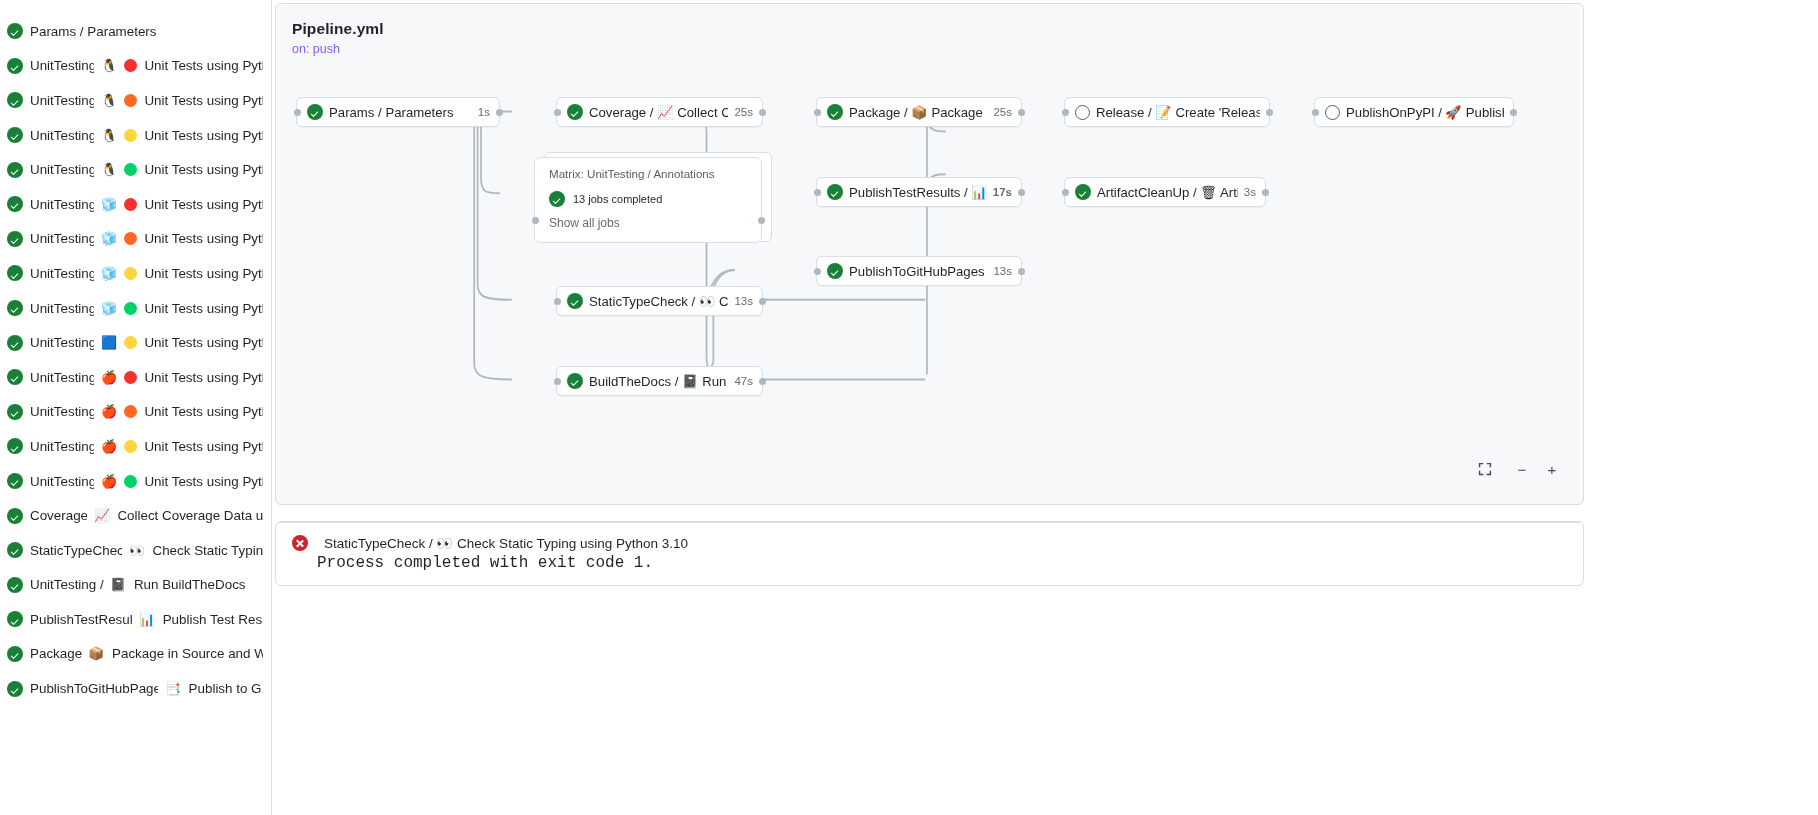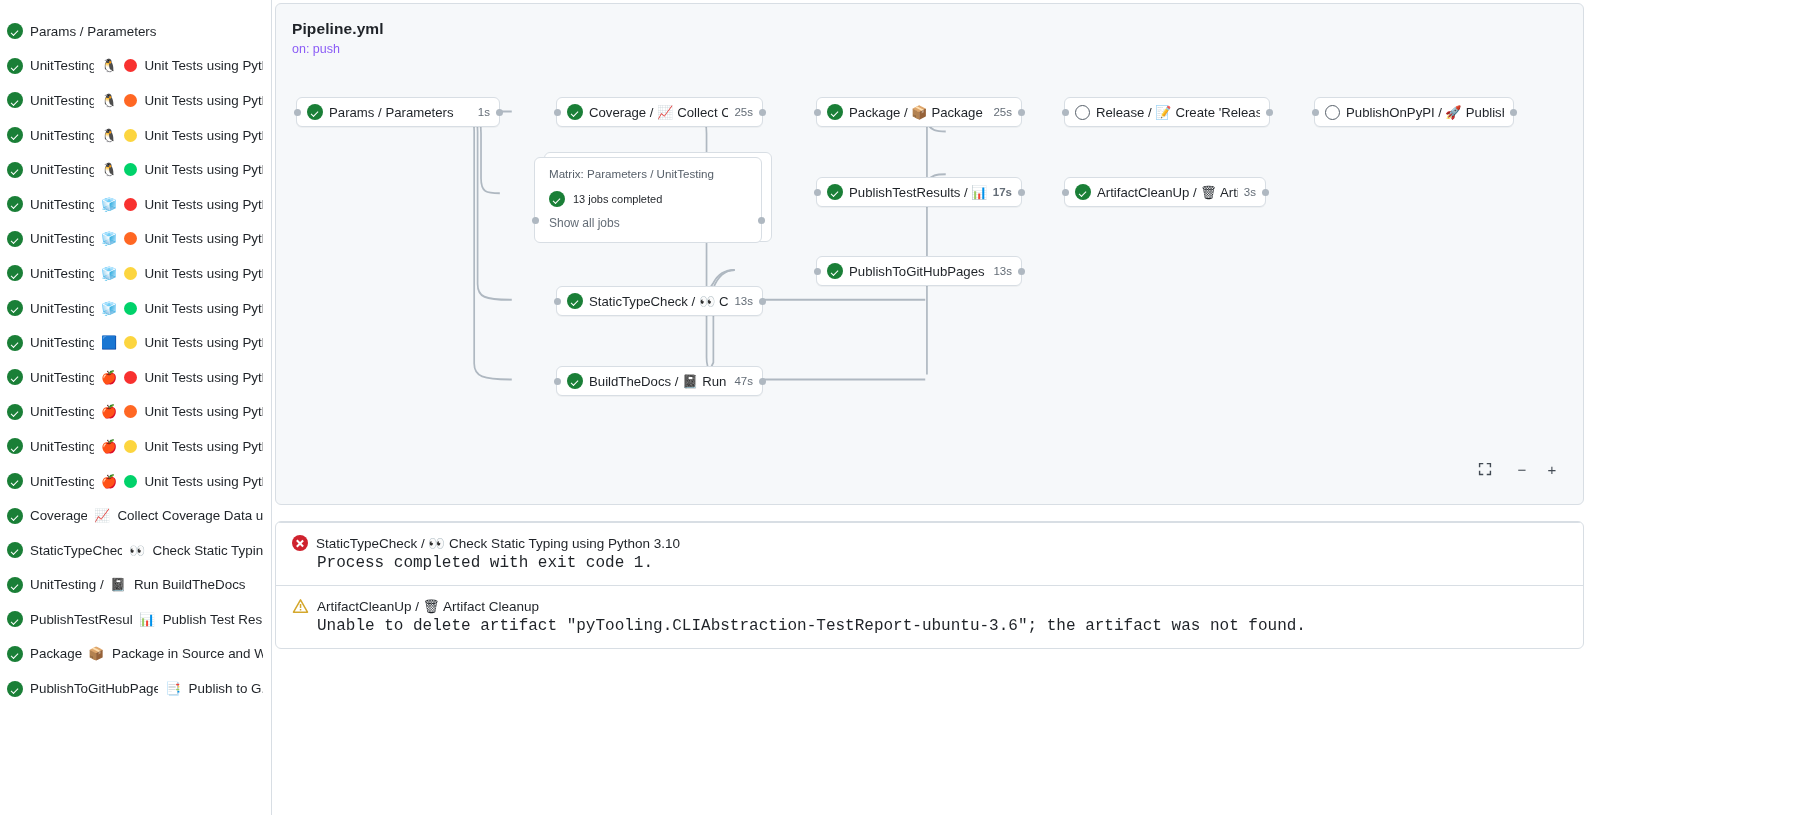--- a/index.html
+++ b/index.html
@@ -127,21 +127,21 @@
     margin:16px 16px 0 0;
     border:1px solid #d8dee4;
     border-radius:6px;
     background:#ffffff;
     overflow:hidden;
   }
   .ann-head { padding:15px 16px 13px 16px; }
   .ann-title { font-size:15.3px; font-weight:600; color:#1f2328; }
   .ann-sub { font-size:12.3px; color:#636c76; margin-top:5px; }
   .ann-row { padding:12px 16px 13px 16px; border-top:1px solid #d8dee4; }
-  .ann-line1 { display:flex; align-items:center; gap:8px; font-size:13.5px; color:#1f2328; }
+  .ann-line1 { display:flex; align-items:center; gap:16px; font-size:13.5px; color:#1f2328; }
   .ann-line2 {
     margin-top:3px; margin-left:25px;
     font-family:"Liberation Mono", monospace;
     font-size:16px; color:#1f2328;
   }
   .ico-err {
     flex:0 0 16px; width:16px; height:16px; border-radius:50%;
     background:#cf222e; position:relative;
   }
   .ico-err::before, .ico-err::after{
@@ -404,21 +404,21 @@
             </div>
             <div class="node" style="left: 280px; top: 362px; width: 207px;">
               <span class="chk"></span>
               <span class="nm">BuildTheDocs / 📓 Run Buil...</span>
               <span class="dur" style="margin-left: auto;">47s</span>
               <span class="port l"></span>
               <span class="port r"></span>
             </div>
             <div class="matrix-shadow" style="left: 268px; top: 148px; width: 228px; height: 90px;"></div>
             <div class="matrix" style="left: 258px; top: 153px; width: 228px;">
-              <div class="matrix-title">Matrix: Parameters / UnitTesting</div>
+              <div class="matrix-title">Matrix: UnitTesting / Annotations</div>
               <div class="matrix-row">
                 <span class="chk"></span>
                 <span>13 jobs completed</span>
               </div>
               <div class="matrix-link">Show all jobs</div>
               <span class="port l" style="top:62px"></span>
               <span class="port r" style="top:62px"></span>
             </div>
           </div>
 
@@ -438,28 +438,17 @@
 
     <div class="ann-card">
       <div id="ann-list">
           <div class="ann-row">
             <div class="ann-line1">
               <span class="ico-err"></span>
               <span>StaticTypeCheck / 👀 Check Static Typing using Python 3.10</span>
             </div>
             <div class="ann-line2">Process completed with exit code 1.</div>
           </div>
-          <div class="ann-row">
-            <div class="ann-line1">
-              <span class="ico-warn"><svg width="17" height="16" viewBox="0 0 16 16" fill="none">
-                  <path d="M8 1.8 L15 14.2 H1 Z" stroke="#d4a72c" stroke-width="1.5" stroke-linejoin="round"></path>
-                  <rect x="7.3" y="6" width="1.5" height="4" fill="#d4a72c"></rect>
-                  <rect x="7.3" y="11" width="1.5" height="1.5" fill="#d4a72c"></rect>
-                </svg></span>
-              <span>ArtifactCleanUp / 🗑 Artifact Cleanup</span>
-            </div>
-            <div class="ann-line2">Unable to delete artifact "pyTooling.CLIAbstraction-TestReport-ubuntu-3.6"; the artifact was not found.</div>
-          </div>
         </div>
     </div>
 
   </div>
 </div>
 
 </body></html>

